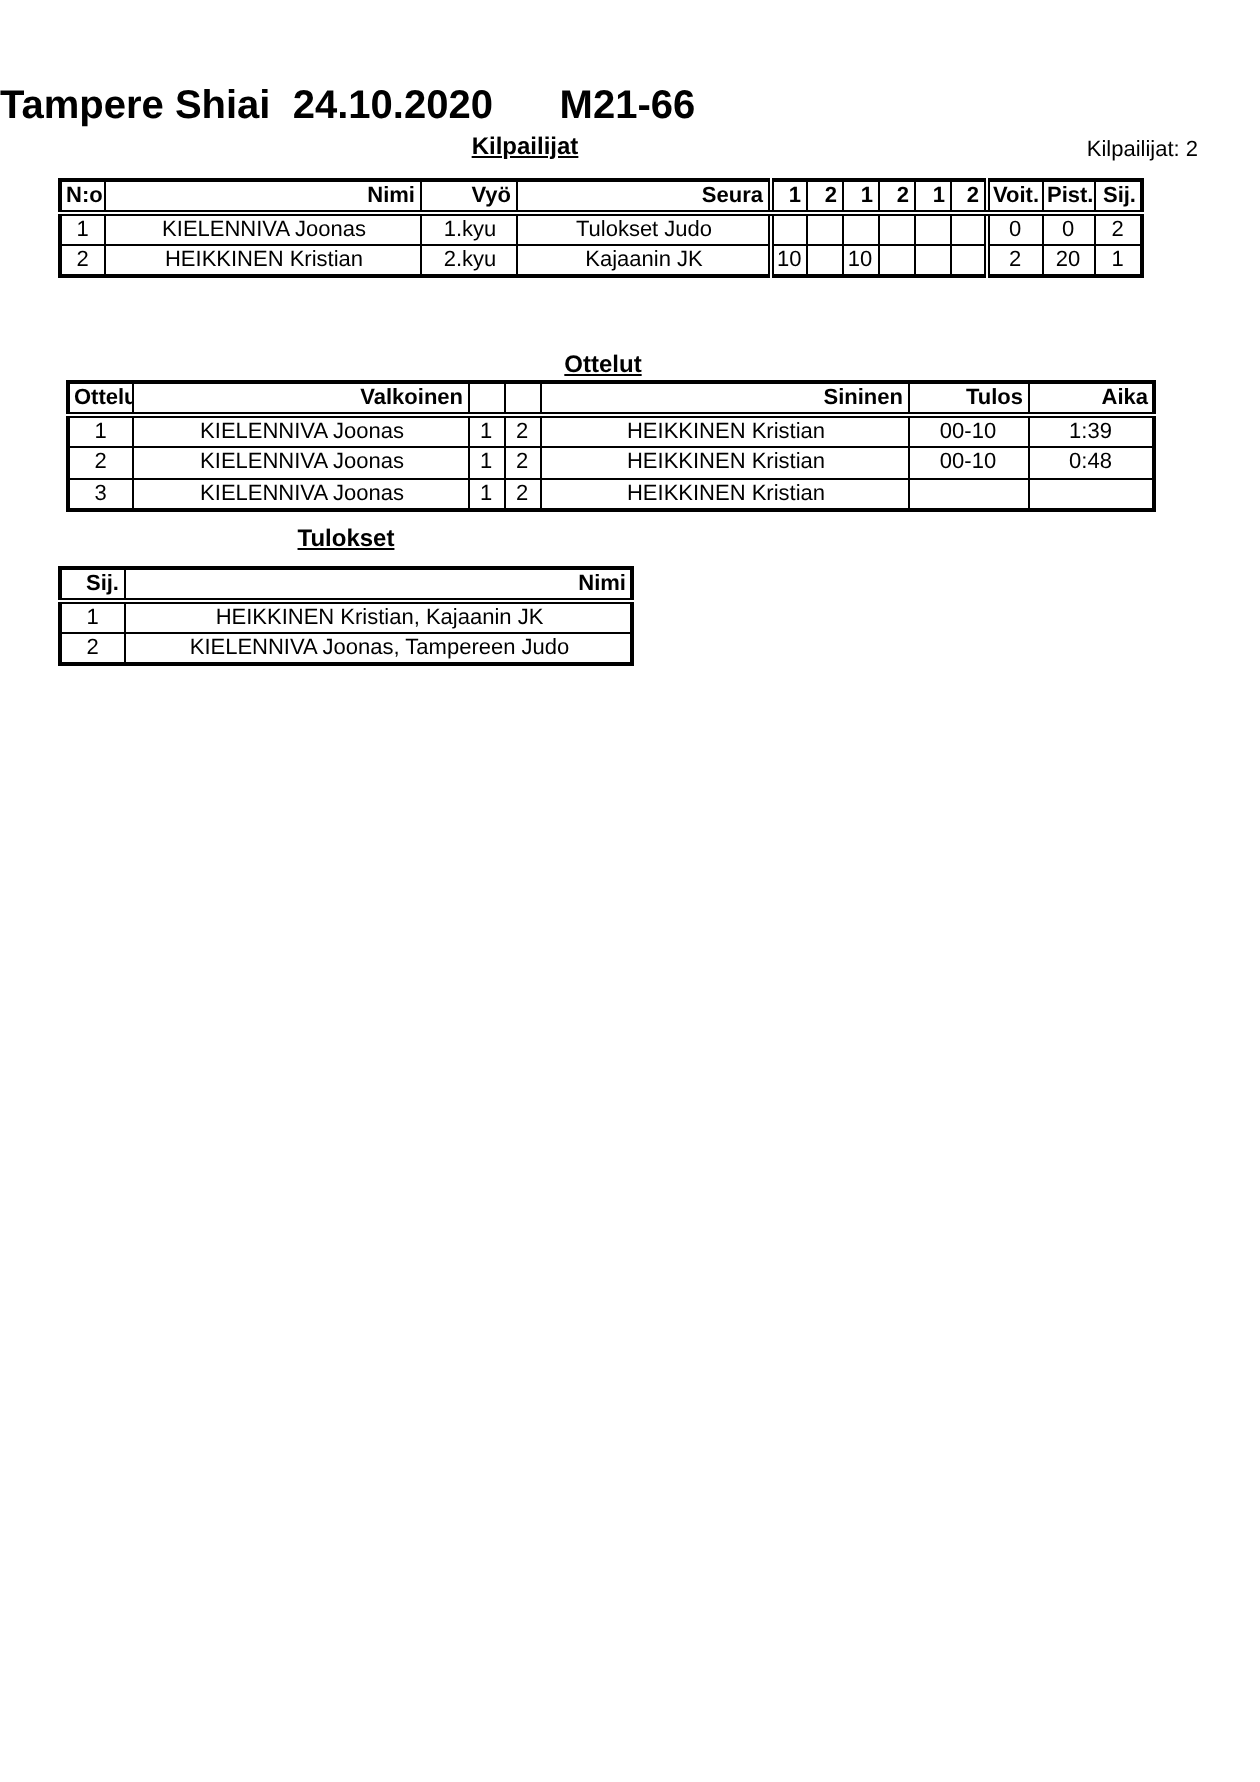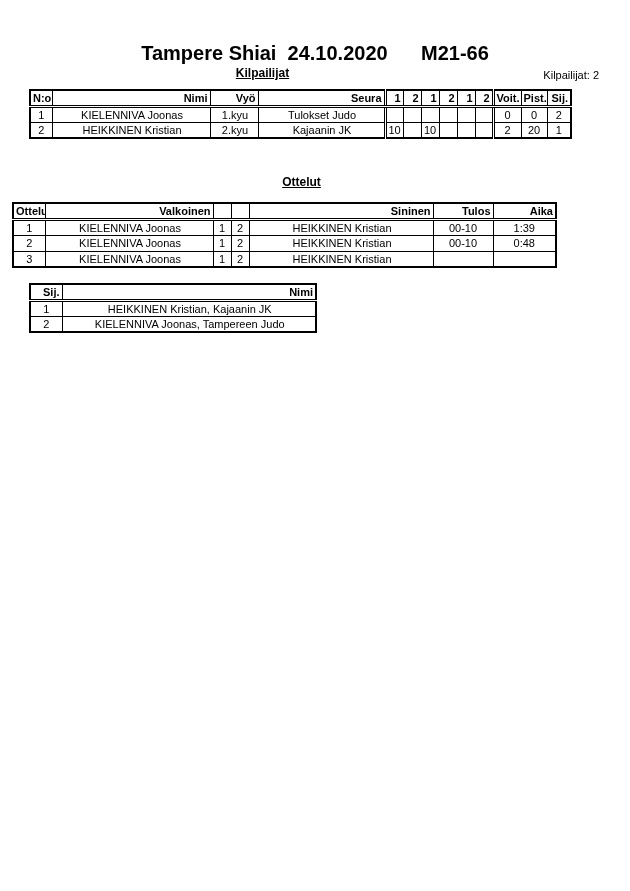--- a/index.html
+++ b/index.html
@@ -6,21 +6,21 @@
   html, body { background:#ffffff; }
   body {
     width:630px; height:891px;
     font-family:"Liberation Sans","DejaVu Sans",sans-serif;
     color:#000000;
   }
   .page { position:relative; width:630px; height:891px; background:#ffffff; overflow:hidden; }
 
   .page-title {
     position:absolute; top:42px; left:0; width:100%;
-    text-align:center; font-size:20px; font-weight:bold; white-space:pre;
+    font-size:20px; font-weight:bold; white-space:pre;
   }
   .sec-title { position:absolute; font-size:12px; font-weight:bold; text-align:center;text-decoration:underline; }
   .sec-kilpailijat { top:66px; left:30px; width:465px; }
   .sec-ottelut    { top:175px; left:30px; width:543px; }
   .sec-tulokset   { top:262px; left:30px; width:286px; }
   .count-label { position:absolute; top:69px; right:31px; font-size:11px; }
 
   table {
     position:absolute; border-collapse:collapse; table-layout:fixed;
     background:#ffffff; border:2px solid #000; font-size:11px;
@@ -28,21 +28,21 @@
   th, td {
     border:1px solid #000; height:16px; padding:0 2px;
     overflow:hidden; white-space:nowrap; vertical-align:middle;
   }
   th { font-weight:bold; text-align:right; border-bottom:3px double #000; }
   td.c { text-align:center; }
   td.l { text-align:center; padding-left:4px; }
   .dbl { border-left:3px double #000 !important; }
 
   .t-kilpailijat { left:29px; top:89px;  width:543px; }
-  .t-ottelut     { left:12px; top:190px; width:543px;margin-top:12px; }
+  .t-ottelut     { left:33px; top:190px; width:543px; }
   .t-tulokset    { left:29px; top:283px; width:286px; }
 </style>
 </head>
 <body>
 
 <div class="page">
 
   <div class="page-title">Tampere Shiai  24.10.2020      M21-66</div>
   <div class="sec-title sec-kilpailijat">Kilpailijat</div>
   <div class="count-label">Kilpailijat: 2</div>
@@ -161,20 +161,21 @@
         <td class="l">KIELENNIVA Joonas</td>
         <td class="c">1</td>
         <td class="c">2</td>
         <td class="l">HEIKKINEN Kristian</td>
         <td class="c"></td>
         <td class="c"></td>
       </tr>
     </tbody>
   </table>
 
+  <div class="sec-title sec-tulokset">Tulokset</div>
 
   <table class="t-tulokset">
     <colgroup>
       <col style="width:32px">
         <col style="width:254px">
     </colgroup>
     <thead>
       <tr>
         <th>Sij.</th>
         <th>Nimi</th>

